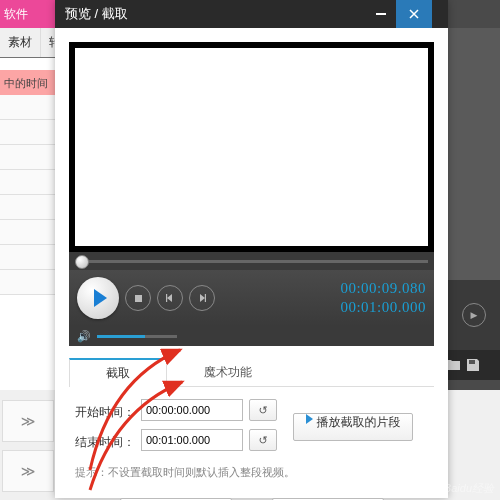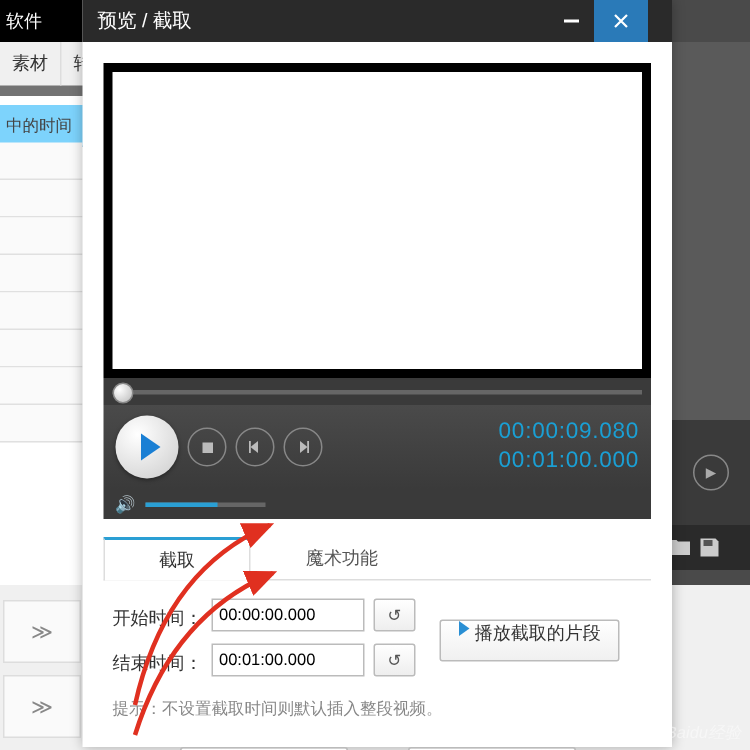--- a/index.html
+++ b/index.html
@@ -1,20 +1,20 @@
 <!DOCTYPE html>
 <html><head>
 <meta charset="utf-8">
 <style>
 body{margin:0;font-family:"Microsoft YaHei",Arial,sans-serif;font-size:12px;background:#e8e8e8;overflow:hidden;width:500px;height:500px;position:relative}
 .bg-left{position:absolute;left:0;top:0;width:55px;height:500px;background:#fff}
-.bg-header{position:absolute;left:0;top:0;width:55px;height:28px;background:#000000;color:#fff;line-height:28px;padding-left:4px;font-size:12px;overflow:hidden}
-.bg-tabs{position:absolute;left:0;top:28px;display:flex;background:#f0f0f0;border-bottom:7px solid #737373}
+.bg-header{position:absolute;left:0;top:0;width:55px;height:28px;background:#ec4899;color:#fff;line-height:28px;padding-left:4px;font-size:12px;overflow:hidden}
+.bg-tabs{position:absolute;left:0;top:28px;display:flex;background:#f0f0f0;border-bottom:1px solid #737373}
 .bg-tab{padding:6px 8px;font-size:12px;color:#333;border-right:1px solid #ddd}
-.bg-row{position:absolute;left:0;top:70px;width:52px;padding:6px 4px;background:#7dd3fc;border-bottom:1px solid #0369a1;font-size:11px;color:#444;overflow:hidden;white-space:nowrap}
+.bg-row{position:absolute;left:0;top:70px;width:52px;padding:6px 4px;background:#fca5a5;border-bottom:1px solid #0369a1;font-size:11px;color:#444;overflow:hidden;white-space:nowrap}
 .bg-stripes{position:absolute;left:0;top:95px;width:55px}
 .bg-stripe{height:24px;border-bottom:1px solid #e0e0e0;background:#fafafa}
 .bg-right{position:absolute;right:0;top:0;width:52px;height:500px;background:#4a4a4a}
 .bg-right-top{position:absolute;right:0;top:28px;width:52px;height:260px;background:#5a5a5a}
 .bg-right-ctrl{position:absolute;right:0;top:280px;width:52px;height:70px;background:#3a3a3a;display:flex;align-items:center;justify-content:center;gap:2px}
 .bg-right-ctrl .cbtn{width:22px;height:22px;border:1.5px solid #888;border-radius:50%;display:flex;align-items:center;justify-content:center;color:#aaa;font-size:9px}
 .bg-2x{position:absolute;right:26px;top:286px;color:#bbb;font-size:11px}
 .bg-toolbar{position:absolute;right:0;top:350px;width:55px;height:30px;background:#2a2a2a;display:flex;align-items:center;gap:4px;padding-left:4px}
 .bg-toolbar svg{width:16px;height:16px}
 .bg-bottom{position:absolute;left:0;bottom:0;width:500px;height:110px;background:#f0f0f0}
@@ -30,21 +30,21 @@
 .preview{margin:14px 14px 0 14px;height:210px;background:#000;position:relative}
 .preview-inner{position:absolute;left:6px;top:6px;right:6px;bottom:6px;background:#fff}
 .seekbar{margin:0 14px;height:18px;background:#3a3a3a;position:relative}
 .seekbar .track{position:absolute;left:6px;right:6px;top:8px;height:3px;background:#666}
 .seekbar .thumb{position:absolute;left:6px;top:3px;width:12px;height:12px;background:radial-gradient(circle at 30% 30%,#fff,#bbb);border-radius:50%;border:1px solid #888}
 .controls{margin:0 14px;height:56px;background:linear-gradient(#4a4a4a,#3a3a3a);display:flex;align-items:center;padding:0 8px;gap:6px}
 .play-btn{width:42px;height:42px;border-radius:50%;background:radial-gradient(circle at 35% 30%,#fff,#ccc);display:flex;align-items:center;justify-content:center;box-shadow:0 1px 3px rgba(0,0,0,.4)}
 .play-tri{width:0;height:0;border-left:13px solid #1a7fd4;border-top:9px solid transparent;border-bottom:9px solid transparent;margin-left:4px}
 .ctrl-btn{width:24px;height:24px;border:1.5px solid #888;border-radius:50%;display:flex;align-items:center;justify-content:center;color:#bbb;font-size:10px}
 .ctrl-btn .stop-sq{width:7px;height:7px;background:#bbb}
-.time-box{margin-left:auto;color:#1a9fd4;font-family:Liberation Sans, sans-serif;font-size:15px;text-align:right;line-height:1.25;letter-spacing:.5px}
+.time-box{margin-left:auto;color:#1a9fd4;font-family:Liberation Serif, serif;font-size:15px;text-align:right;line-height:1.25;letter-spacing:.5px}
 .vol-row{margin:0 14px;height:20px;background:#3a3a3a;display:flex;align-items:center;padding:0 8px;gap:6px}
 .vol-ico{color:#aaa;font-size:11px}
 .vol-track{flex:0 0 80px;height:3px;background:#666;position:relative}
 .vol-fill{position:absolute;left:0;top:0;height:3px;width:60%;background:#2a9fd4}
 .tabs-row{display:flex;margin:12px 14px 0 14px;border-bottom:1px solid #ddd}
 .sec-tab{padding:5px 36px;font-size:12px;color:#555;border:1px solid transparent;border-bottom:none;position:relative}
 .sec-tab.active{border-color:#2a9fd4 #ddd #fff #ddd;border-top-width:2px;background:#fff;margin-bottom:-1px;color:#333}
 .form{margin:12px 20px 0 20px;display:flex;gap:16px}
 .form-left{display:flex;flex-direction:column;gap:8px}
 .form-row{display:flex;align-items:flex-end;gap:6px}

